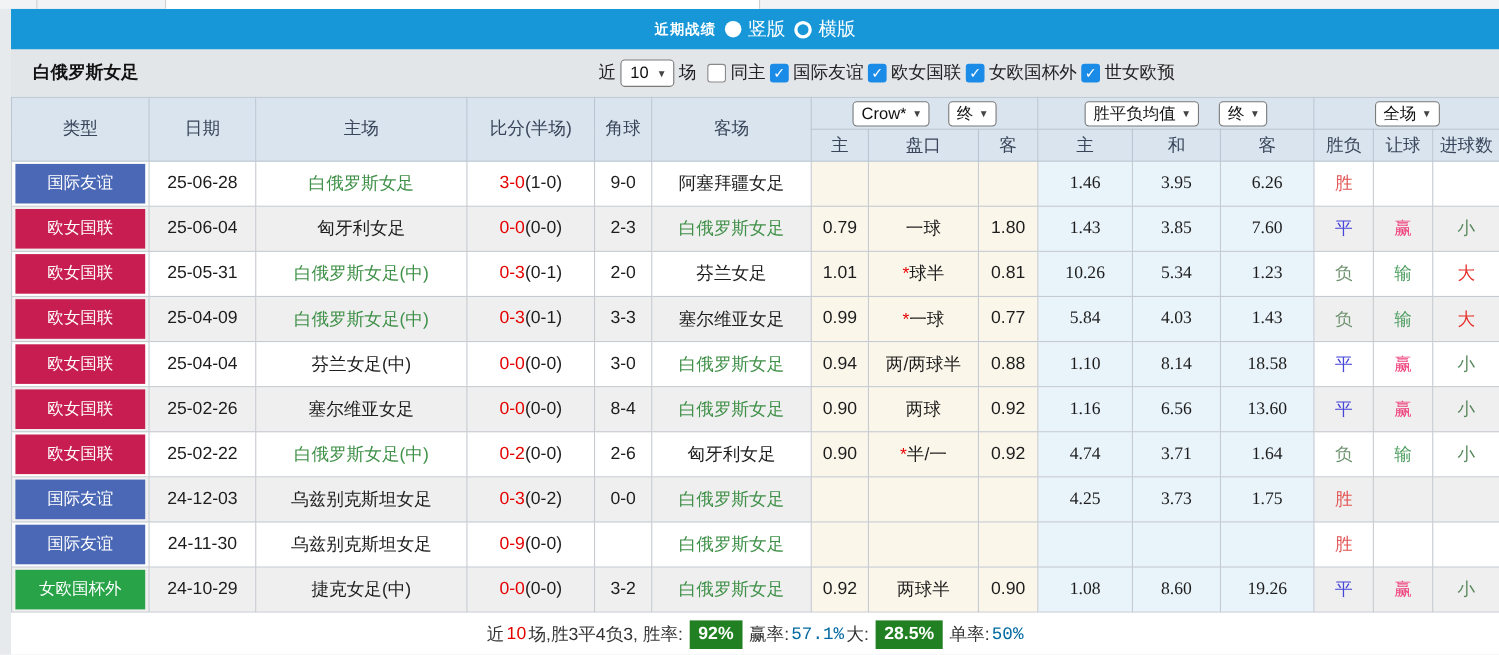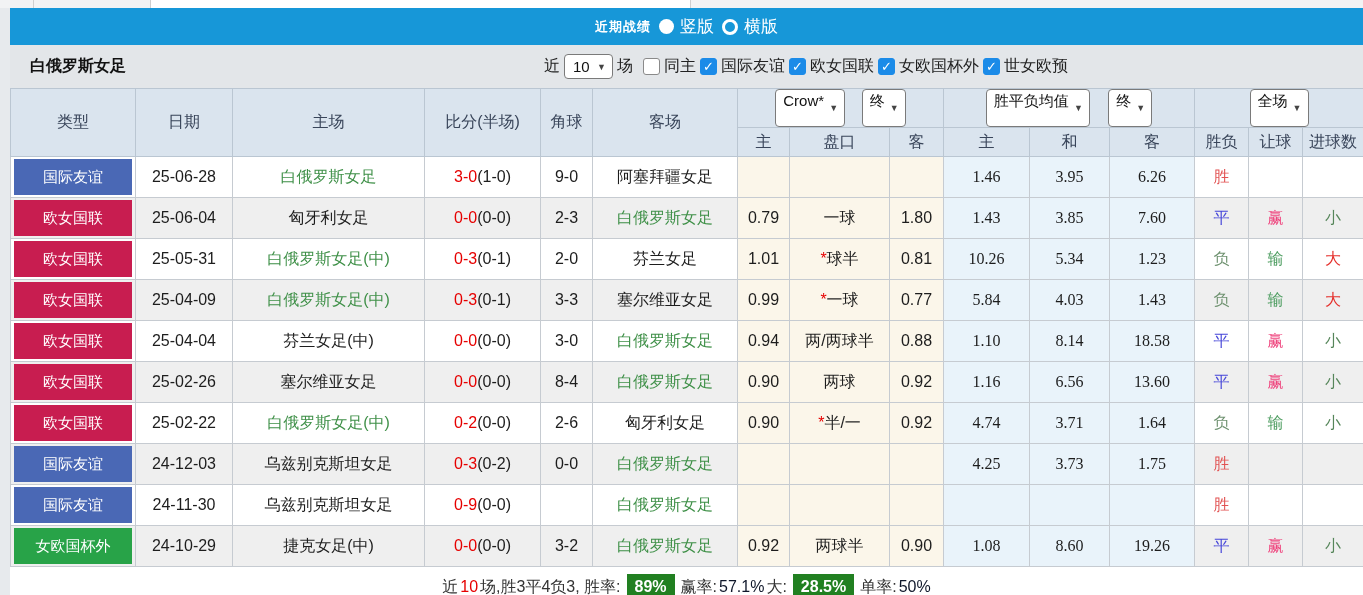--- a/index.html
+++ b/index.html
@@ -34,39 +34,39 @@
   .sel::after { content:"▼"; font-size:9px; color:#444; position:absolute; right:7px; top:50%;
     transform:translateY(-50%); pointer-events:none; }
 
   
   table { border-collapse:collapse; table-layout:fixed; width:1353px; margin-left:10px; background:#fff; }
   col.c1{width:125px} col.c2{width:97px} col.c3{width:192px} col.c4{width:116px} col.c5{width:52px}
   col.c6{width:145px} col.c7{width:52px} col.c8{width:100px} col.c9{width:54px} col.c10{width:86px}
   col.c11{width:80px} col.c12{width:85px} col.c13{width:54px} col.c14{width:54px} col.c15{width:61px}
   th,td { border:1px solid #c6cbd1; text-align:center; font-weight:normal; }
   thead th { background:#dae4ee; color:#39455a; font-size:16px; height:29px; border-color:#bac6d2; }
-  thead .sel select { padding:2px 20px 17px 7px; }
+  thead .sel select { padding:2px 20px 2px 7px; }
   tbody td { height:40px; font-size:16px; color:#1d1d1d; background:#fff; }
   tbody tr:nth-child(even) td { background:#efefef; }
   tbody td.col-ah { background:#fbf6ea !important; }
   tbody td.col-avg { background:#e9f3fa !important;font-family:Liberation Serif, serif; }
   td.c-type { padding:2px 3px; }
   .badge { height:36px; line-height:36px; color:#fff; font-size:15px; }
   .team-green { color:#3f9048; }
   .ft { color:#e60000; }
   .ht { color:#1d1d1d; }
   .star { color:#e60000; }
   td.c-res { font-size:16px; }
 
   
   .summary { height:40px; margin-left:10px; background:#fff; display:flex; align-items:center;
     justify-content:center; font-size:16px; color:#333; gap:2px; }
   .seg-plain { color:#333; }
   .seg-red { color:#e60000; }
-  .seg-blue { color:#0f172a; }
+  .seg-blue { color:#0369a1;font-family:Liberation Mono, monospace; }
   .seg-badge { background:#218021; color:#fff; font-weight:bold; padding:4px 8px; margin:0 4px; }
 </style>
 </head>
 <body>
 
 <div class="top-strip">
   <div class="seg-w"></div>
   <div class="vline" style="left:33px;"></div>
   <div class="vline" style="left:150px;"></div>
   <div class="vline" style="left:690px;"></div>
@@ -358,20 +358,20 @@
     <td class="c-res" style="color: rgb(239, 68, 125);">赢</td>
     <td class="c-res" style="color: rgb(86, 134, 90);">小</td>
   </tr>
     </tbody>
 </table>
 
 <div class="summary">
     <span class="seg-plain">近</span>
     <span class="seg-red">10</span>
     <span class="seg-plain">场,胜3平4负3, 胜率:</span>
-    <span class="seg-badge">89%</span>
+    <span class="seg-badge">92%</span>
     <span class="seg-plain"> 赢率:</span>
     <span class="seg-blue">57.1%</span>
     <span class="seg-plain"> 大:</span>
     <span class="seg-badge">28.5%</span>
     <span class="seg-plain"> 单率:</span>
     <span class="seg-blue">50%</span>
   </div>
 
 </body></html>

